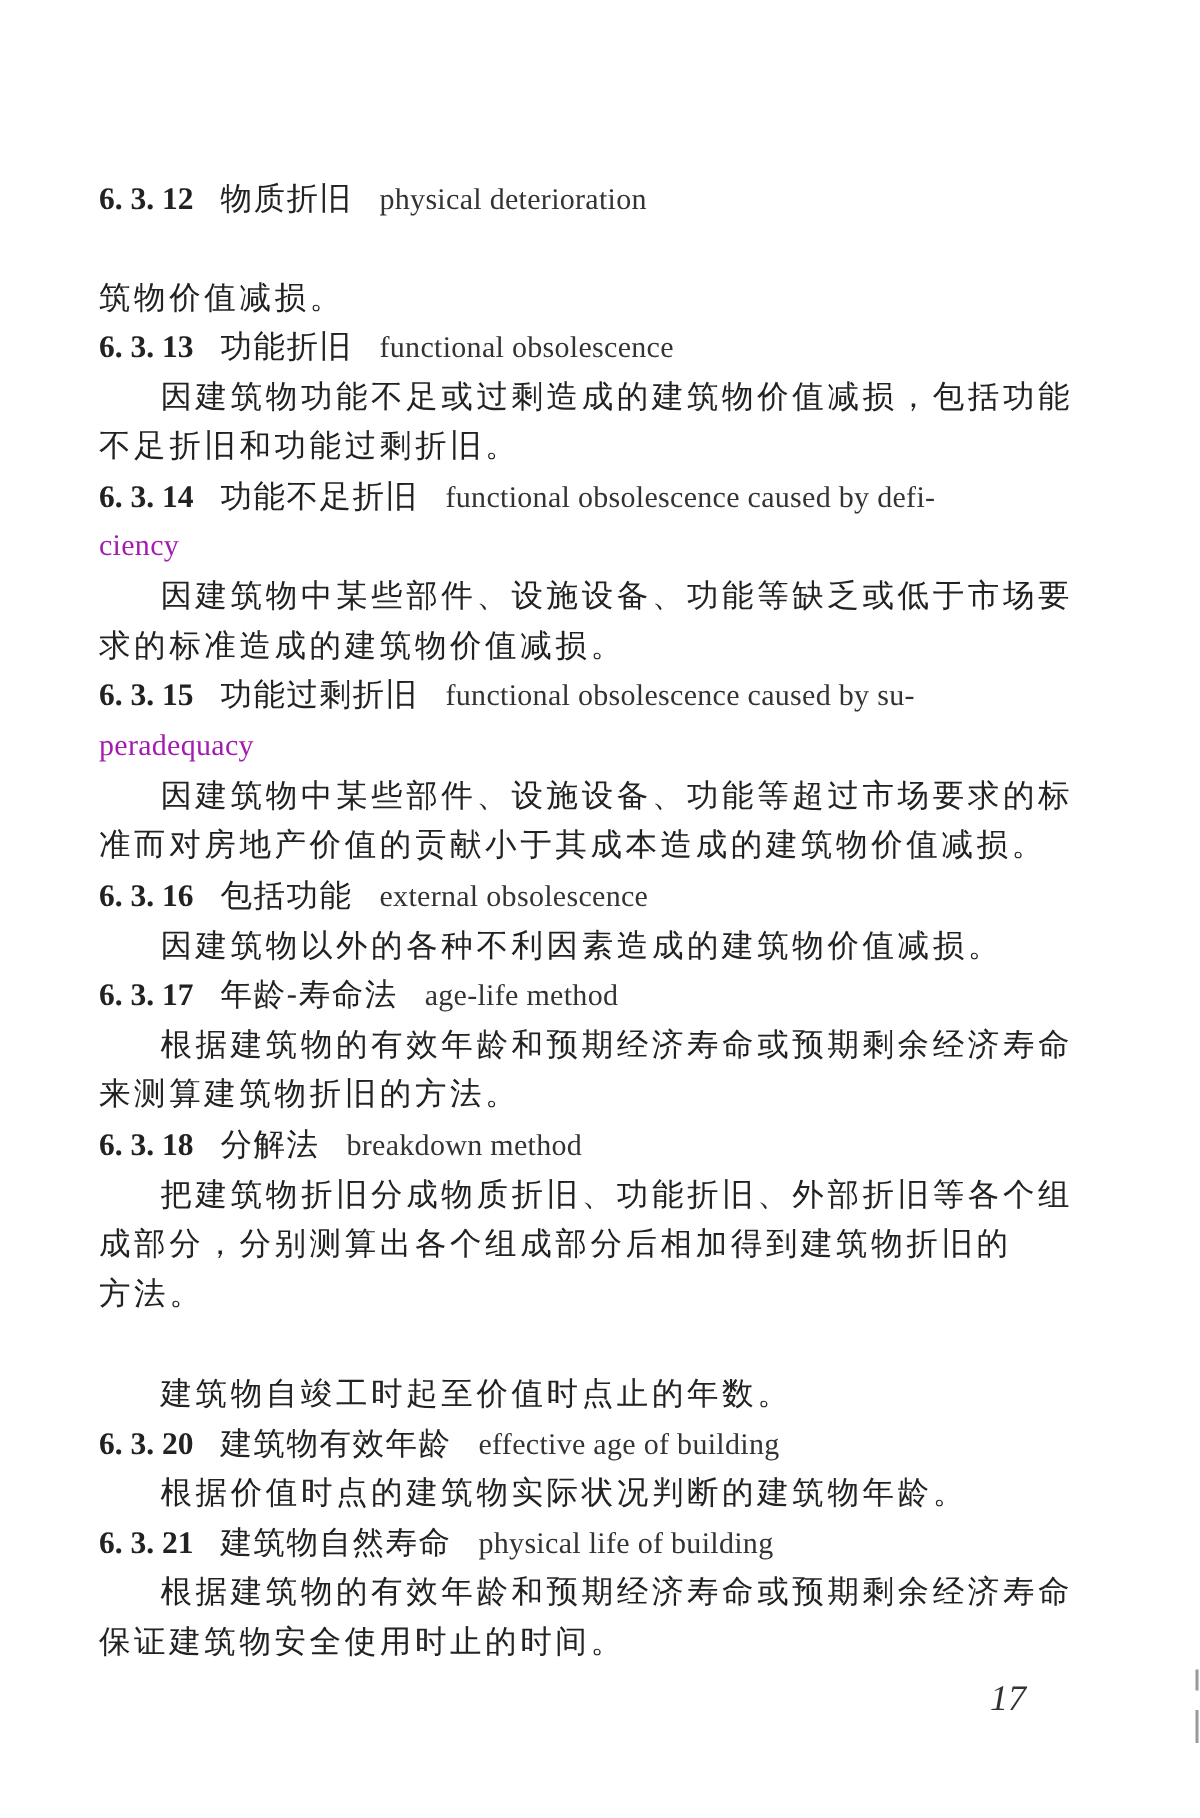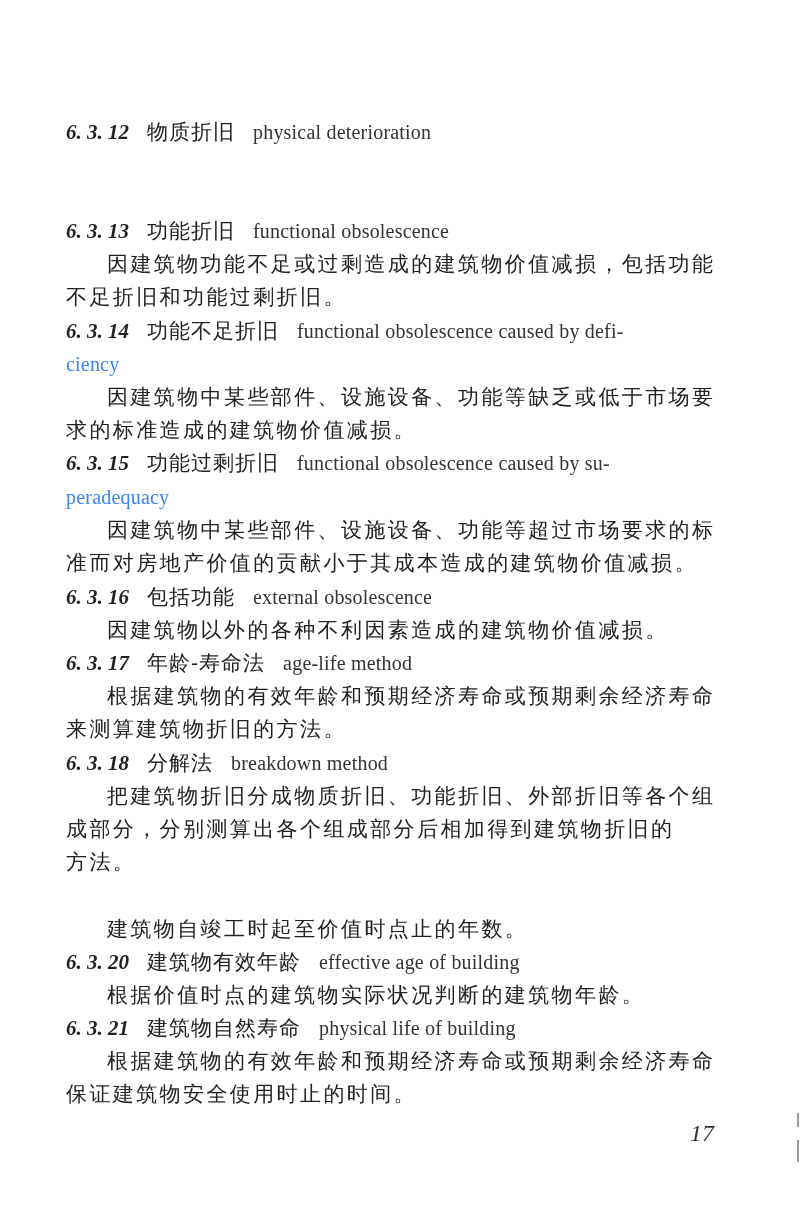--- a/index.html
+++ b/index.html
@@ -6,39 +6,40 @@
   body {
     width: 800px; height: 1212px; background: #ffffff; position: relative; overflow: hidden;
     font-family: "DejaVu Serif", "Liberation Serif", serif; color: #222;
   }
   .page { position: absolute; left: 0; top: 0; width: 800px; height: 1212px; }
   .line {
     position: absolute; left: 66px; width: 670px; height: 33px; line-height: 33px;
     font-size: 21px; white-space: nowrap; letter-spacing: 1.2px;
   }
   .line.indent { left: 107px; width: 630px; }
-  .term-num { font-family: "Liberation Serif", serif; font-weight: bold; font-size: 21px; letter-spacing: 0; margin-right: 18px; font-style: italic; }
+  .term-num { font-family: "Liberation Serif", serif; font-weight: bold; font-size: 21px; letter-spacing: 0; margin-right: 18px; }
   .term-zh { margin-right: 18px; letter-spacing: 1px; }
   .term-en { font-family: "Liberation Serif", serif; font-size: 20px; letter-spacing: 0.2px; color: #333; text-align: right; }
-  .cont-en { font-family: "Liberation Serif", serif; font-size: 20px; letter-spacing: 0.2px; color: #3b82f6; }
+  .cont-en { font-family: "Liberation Serif", serif; font-size: 20px; letter-spacing: 0.2px; color: #a21caf; }
   .body-zh { letter-spacing: 2.4px; }
   .page-num {
     position: absolute; left: 660px; top: 1120px; font-family: "Liberation Serif", serif;
-    font-style: italic; font-size: 24px; color: #333; margin-left: 30px;
+    font-style: italic; font-size: 24px; color: #333;
   }
   .edge-mark { position: absolute; left: 797px; width: 2px; background: #999; }
 </style>
 </head>
 <body>
 
 <div class="page">
 
   <div class="line" style="top:116px">
     <span class="term-num">6. 3. 12</span><span class="term-zh">物质折旧</span><span class="term-en">physical deterioration</span>
   </div>
+  <div class="line body-zh" style="top:182px">筑物价值减损。</div>
 
   <div class="line" style="top:215px">
     <span class="term-num">6. 3. 13</span><span class="term-zh">功能折旧</span><span class="term-en">functional obsolescence</span>
   </div>
   <div class="line indent body-zh" style="top:248px">因建筑物功能不足或过剩造成的建筑物价值减损，包括功能</div>
   <div class="line body-zh" style="top:281px">不足折旧和功能过剩折旧。</div>
 
   <div class="line" style="top:315px">
     <span class="term-num">6. 3. 14</span><span class="term-zh">功能不足折旧</span><span class="term-en">functional obsolescence caused by defi-</span>
   </div>

